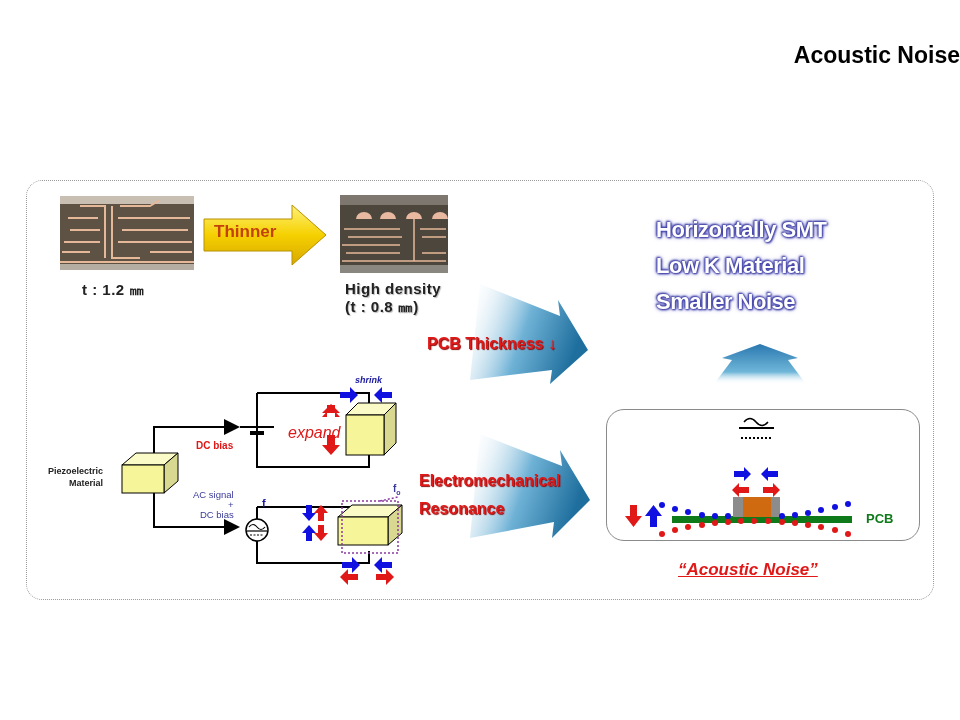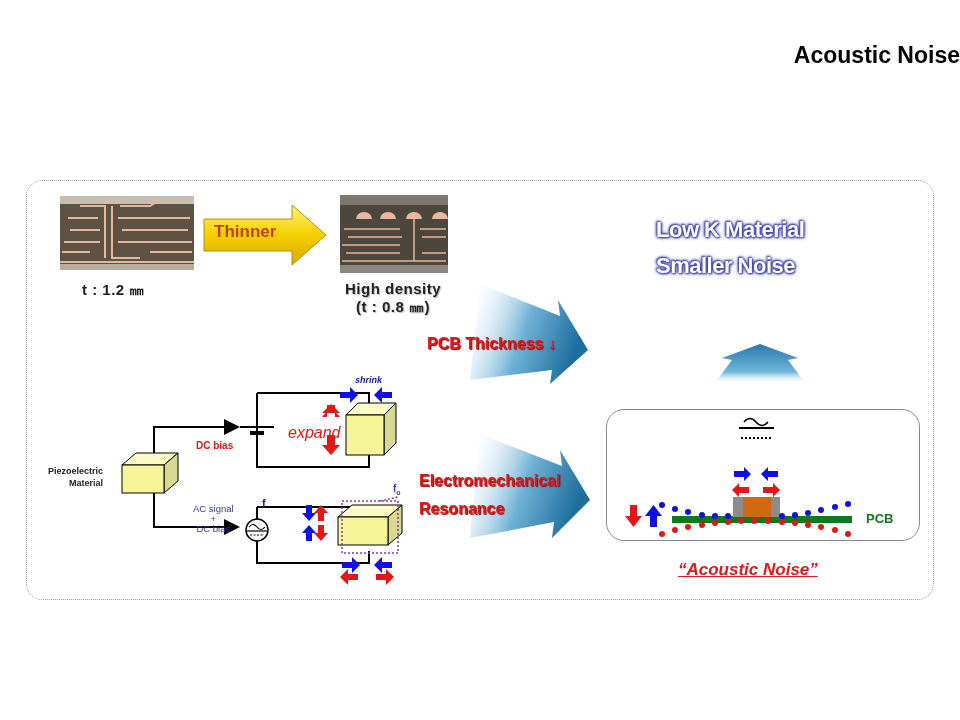--- a/index.html
+++ b/index.html
@@ -4,21 +4,21 @@
 <style>
   html, body { margin:0; padding:0; background:#ffffff; }
   body { width:960px; height:720px; position:relative; overflow:hidden;
          font-family:"Liberation Sans", sans-serif; }
   .title { position:absolute; left:0; width:960px; top:42px; text-align:right;
            font-size:23px; font-weight:bold; color:#000; }
   .panel { position:absolute; left:26px; top:180px; width:908px; height:420px;
            border:1px dotted #9a9a9a; border-radius:16px; box-sizing:border-box; }
   .pcb-img { position:absolute; background:#5a4d3e; overflow:hidden; }
   .abs { position:absolute; }
-  .lbl-dark { font-weight:bold; color:#222; font-size:15px; letter-spacing:0.5px;text-align:center; }
+  .lbl-dark { font-weight:bold; color:#222; font-size:15px; letter-spacing:0.5px; }
   .outline-text { font-weight:bold; color:#ffffff; font-size:22px; line-height:36px;
                   letter-spacing:-0.5px;
                   text-shadow: 0 0 2px #3b3ba0, 0 0 3px #3b3ba0, 0 0 5px #6a6ad0, 1px 1px 2px #3b3ba0, -1px -1px 2px #3b3ba0; }
   .red-label { font-weight:bold; color:#e01818; font-size:16px;
                text-shadow: 1px 1px 1px #8a0a0a; }
   .small { font-size:9px; font-weight:bold; }
   .noise-label { position:absolute; left:678px; top:560px; font-size:17px; font-weight:bold;
                  font-style:italic; color:#e01818; text-decoration:underline; }
   .right-box { position:absolute; left:606px; top:409px; width:314px; height:132px;
                border:1.5px solid #8a8a8a; border-radius:18px; box-sizing:border-box; background:#fff; }
@@ -84,20 +84,21 @@
     </g>
     <rect x="0" y="70" width="108" height="8" fill="#8a8680"></rect>
   </svg>
 </div>
 <div class="abs lbl-dark" style="left:345px;top:280px;line-height:18px;text-shadow:1px 1px 1px #bbb;">
   <div>High density</div>
   <div>(t : 0.8 ㎜)</div>
 </div>
 
 <div class="abs outline-text" style="left:656px;top:212px;">
+  <div>Horizontally SMT</div>
   <div>Low K Material</div>
   <div>Smaller Noise</div>
 </div>
 
 <svg class="abs" style="left:440px;top:280px;" width="170" height="110">
   <defs>
     <linearGradient id="bg1" x1="0" y1="0" x2="1" y2="0.3">
       <stop offset="0" stop-color="#ffffff" stop-opacity="0"></stop>
       <stop offset="0.55" stop-color="#6fb2d6"></stop>
       <stop offset="1" stop-color="#1f6f9e"></stop>
@@ -201,21 +202,21 @@
     <path d="M318 209 L308 209 L308 204 L300 212 L308 220 L308 215 L318 215 Z" fill="#e01818"></path>
     <path d="M336 209 L346 209 L346 204 L354 212 L346 220 L346 215 L336 215 Z" fill="#e01818"></path>
   </g>
 </svg>
 
 <div class="abs small" style="left:48px;top:465px;color:#222;text-align:right;line-height:12px;">
   <div>Piezoelectric</div>
   <div>Material</div>
 </div>
 <div class="abs small" style="left:196px;top:440px;color:#e01818;font-size:10px;">DC bias</div>
-<div class="abs small" style="left:193px;top:504px;color:#3a3a9a;text-align:center;line-height:10px;font-size:9.5px;font-weight:normal;">
+<div class="abs small" style="left:193px;top:490px;color:#3a3a9a;text-align:right;line-height:10px;font-size:9.5px;font-weight:normal;">
   <div>AC signal</div>
   <div>+</div>
   <div>DC bias</div>
 </div>
 <div class="abs small" style="left:355px;top:375px;color:#1a1aa0;font-style:italic;">shrink</div>
 <div class="abs small" style="left:288px;top:424px;color:#e01818;font-style:italic;font-weight:normal;font-size:16px;">expand</div>
 <div class="abs small" style="left:262px;top:497px;color:#1a1aa0;font-size:11px;">f</div>
 <div class="abs small" style="left:393px;top:483px;color:#3a3a9a;font-size:10px;">
   <span>f</span><sub style="font-size:7px;">o</sub>
 </div>

